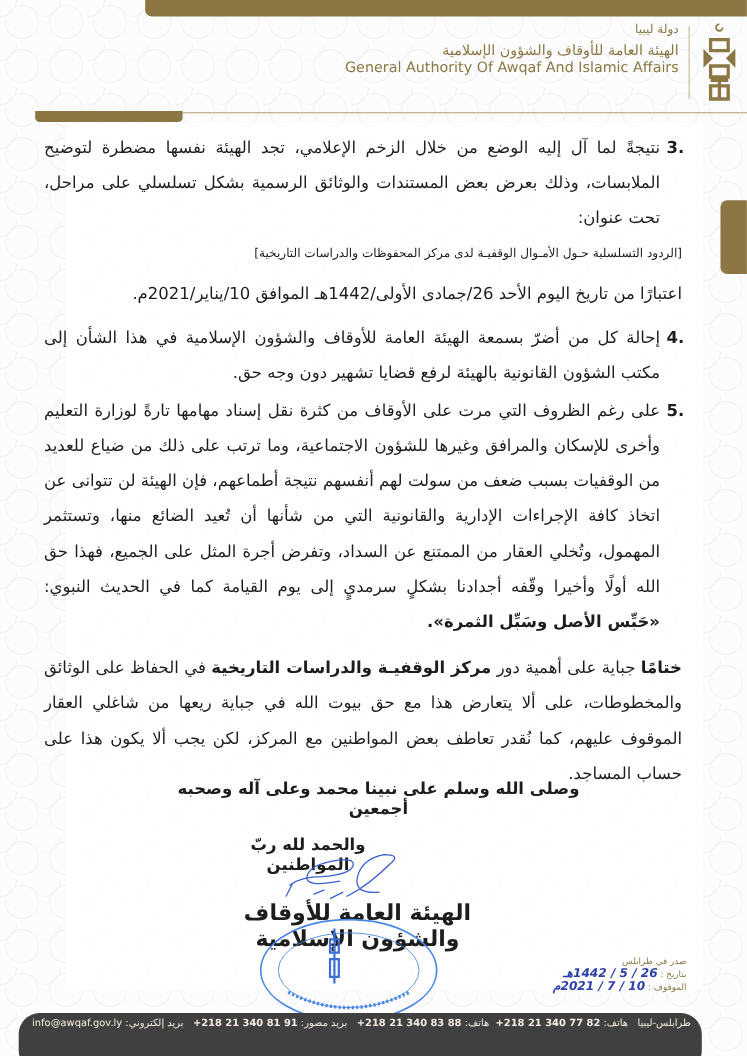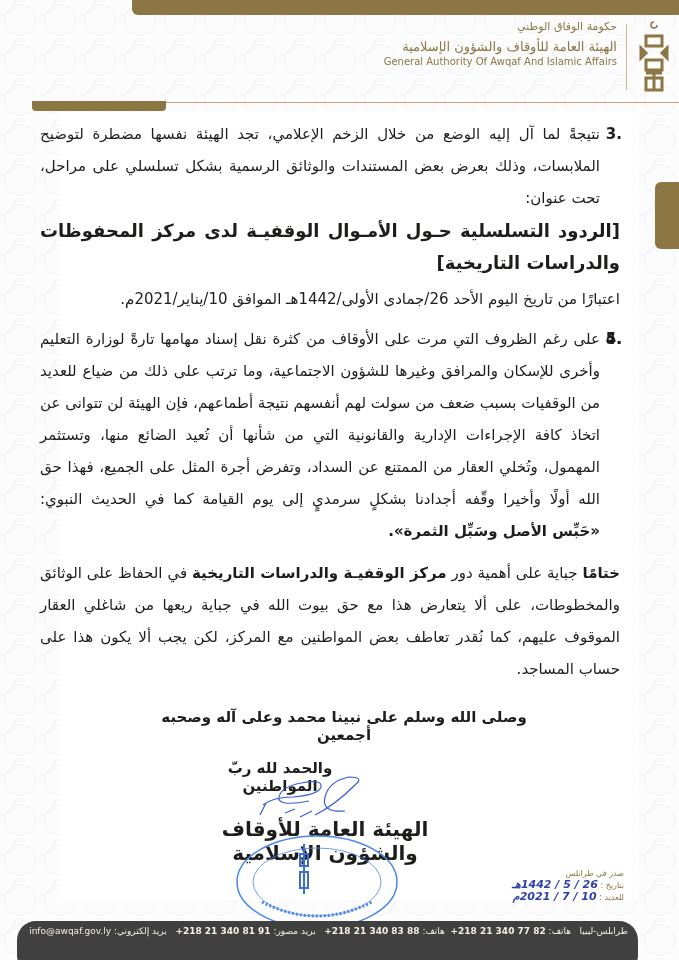--- a/index.html
+++ b/index.html
@@ -24,26 +24,26 @@
   .header-rule { position: absolute; left: 166px; right: 0; top: 102px; height: 1px; background: #b9a77c; }
   .left-tab { position: absolute; left: 32px; top: 101px; width: 134px; height: 10px; background: #8c7744; border-bottom-left-radius: 4px; border-bottom-right-radius: 4px; }
   .side-tab { position: absolute; right: 0; top: 182px; width: 24px; height: 67px; background: #8c7744; border-top-left-radius: 6px; border-bottom-left-radius: 6px; }
 
   .logo { position: absolute; right: 8px; top: 18px; width: 34px; height: 76px; }
   .logo-sep { position: absolute; right: 52px; top: 24px; width: 1px; height: 66px; background: #c9b992; }
   .header-text { position: absolute; right: 62px; top: 20px; text-align: right; direction: rtl; color: #8c7744; }
   .header-text .l1 { font-size: 11px; line-height: 13px; }
   .header-text .l2 { font-size: 11px; line-height: 13px; }
   .header-text .l3 { font-family: "DejaVu Serif", serif; font-size: 13px; line-height: 20px; margin-top: 4px; letter-spacing: -.3px; }
-  .header-text .l4 { direction: ltr; font-size: 10px; line-height: 9px; color: #8c7744; }
+  .header-text .l4 { direction: ltr; font-size: 13px; line-height: 9px; color: #8c7744; }
 
   .content { position: absolute; left: 40px; right: 59px; top: 118px; direction: rtl; text-align: justify; font-size: 15px; line-height: 32px; }
   .para { position: relative; padding-right: 20px; }
   .para .num { position: absolute; right: -2px; top: 0; font-weight: bold; direction: ltr; }
-  .title-line { font-weight: bold; font-size: 18px; margin-top: 1px; }
+  .title-line { font-weight: normal; font-size: 11px; margin-top: 1px; }
   .date-line { margin-top: 4px; }
   .p4 { margin-top: 8px; }
   .p5 { margin-top: 2px; }
   .closing { margin-top: 10px; text-indent: 0; }
   .closing b { font-weight: bold; }
 
   .prayer { position: absolute; left: 0; right: 0; top: 708px; text-align: center; direction: rtl; font-weight: bold; font-size: 15px; }
   .prayer .p1 { position: absolute; left: 139px; width: 410px; top: 0; text-align: center; }
   .prayer .p2 { position: absolute; left: 200px; width: 160px; top: 51px; }
 
@@ -73,35 +73,36 @@
   <g fill="none" stroke="#8c7744" stroke-width="3">
     <path d="M17 4 a3 3 0 1 0 3 3" stroke-width="1.5"></path>
     <path d="M9 18 h16 v10 h-16 z"></path>
     <path d="M4 30 l5 5 l-5 5 z M30 30 l-5 5 l5 5 z" fill="#8c7744"></path>
     <path d="M9 42 h16 v10 h-16 z M9 55 h16 M9 60 h16 v12 h-16 z M17 52 v20"></path>
   </g>
 </svg>
 <div class="logo-sep"></div>
 
 <div class="header-text">
-  <div class="l2">حكومة الوفاق الوطني</div>
+  <div class="l1">دولة ليبيا</div>
   <div class="l3">الهيئة العامة للأوقاف والشؤون الإسلامية</div>
   <div class="l4">General Authority Of Awqaf And Islamic Affairs</div>
 </div>
 
 <div class="content">
   <div class="para p3">
     <span class="num">3.</span>
     <span>نتيجةً لما آل إليه الوضع من خلال الزخم الإعلامي، تجد الهيئة نفسها مضطرة لتوضيح الملابسات، وذلك بعرض بعض المستندات والوثائق الرسمية بشكل تسلسلي على مراحل، تحت عنوان:</span>
   </div>
   <div class="title-line">[الردود التسلسلية حـول الأمـوال الوقفيـة لدى مركز المحفوظات والدراسات التاريخية]</div>
   <div class="date-line">اعتبارًا من تاريخ اليوم الأحد 26/جمادى الأولى/1442هـ الموافق 10/يناير/2021م.</div>
 
   <div class="para p4">
     <span class="num">4.</span>
+    <span>إحالة كل من أضرّ بسمعة الهيئة العامة للأوقاف والشؤون الإسلامية في هذا الشأن إلى مكتب الشؤون القانونية بالهيئة لرفع قضايا تشهير دون وجه حق.</span>
   </div>
 
   <div class="para p5">
     <span class="num">5.</span>
     <span>على رغم الظروف التي مرت على الأوقاف من كثرة نقل إسناد مهامها تارةً لوزارة التعليم وأخرى للإسكان والمرافق وغيرها للشؤون الاجتماعية، وما ترتب على ذلك من ضياع للعديد من الوقفيات بسبب ضعف من سولت لهم أنفسهم نتيجة أطماعهم، فإن الهيئة لن تتوانى عن اتخاذ كافة الإجراءات الإدارية والقانونية التي من شأنها أن تُعيد الضائع منها، وتستثمر المهمول، وتُخلي العقار من الممتنع عن السداد، وتفرض أجرة المثل على الجميع، فهذا حق الله أولًا وأخيرا وقّفه أجدادنا بشكلٍ سرمديٍ إلى يوم القيامة كما في الحديث النبوي: </span><b>«حَبِّس الأصل وسَبِّل الثمرة».</b>
   </div>
 
   <div class="closing">
     <b>ختامًا</b><span> جباية على أهمية دور </span><b>مركز الوقفيـة والدراسات التاريخية</b><span> في الحفاظ على الوثائق والمخطوطات، على ألا يتعارض هذا مع حق بيوت الله في جباية ريعها من شاغلي العقار الموقوف عليهم، كما نُقدر تعاطف بعض المواطنين مع المركز، لكن يجب ألا يكون هذا على حساب المساجد.</span>
   </div>
@@ -131,21 +132,21 @@
   <path d="M30 70 q55 28 110 0" fill="none" stroke="#4a86e8" stroke-width="3" stroke-dasharray="2 2"></path>
 </svg>
 
 <div class="issued">
   <div>صدر في طرابلس</div>
   <div>
     <span>بتاريخ :</span>
     <span class="hand">26 / 5 / 1442هـ</span>
   </div>
   <div>
-    <span>للعديد :</span>
+    <span>الموقوف :</span>
     <span class="hand">10 / 7 / 2021م</span>
   </div>
 </div>
 
 <div class="footer">
   <div class="footer-text">
     <span>طرابلس-ليبيا</span>&nbsp;&nbsp;
     <span>هاتف:</span>
     <span class="b" dir="ltr">+218 21 340 77 82</span>&nbsp;
     <span>هاتف:</span>

